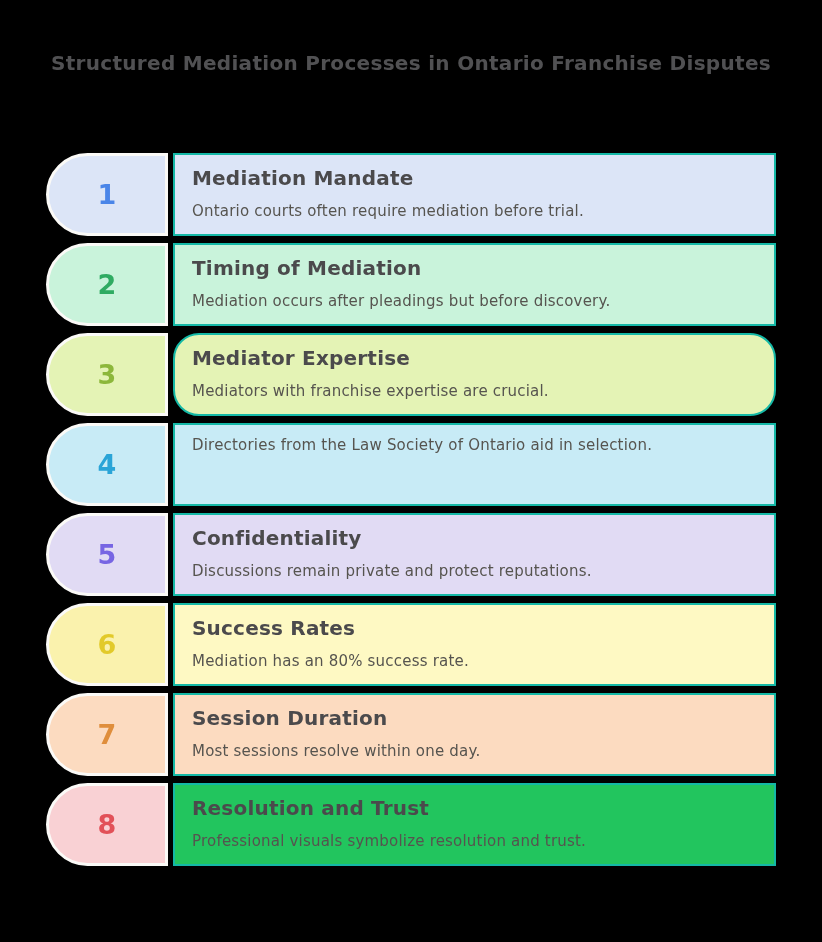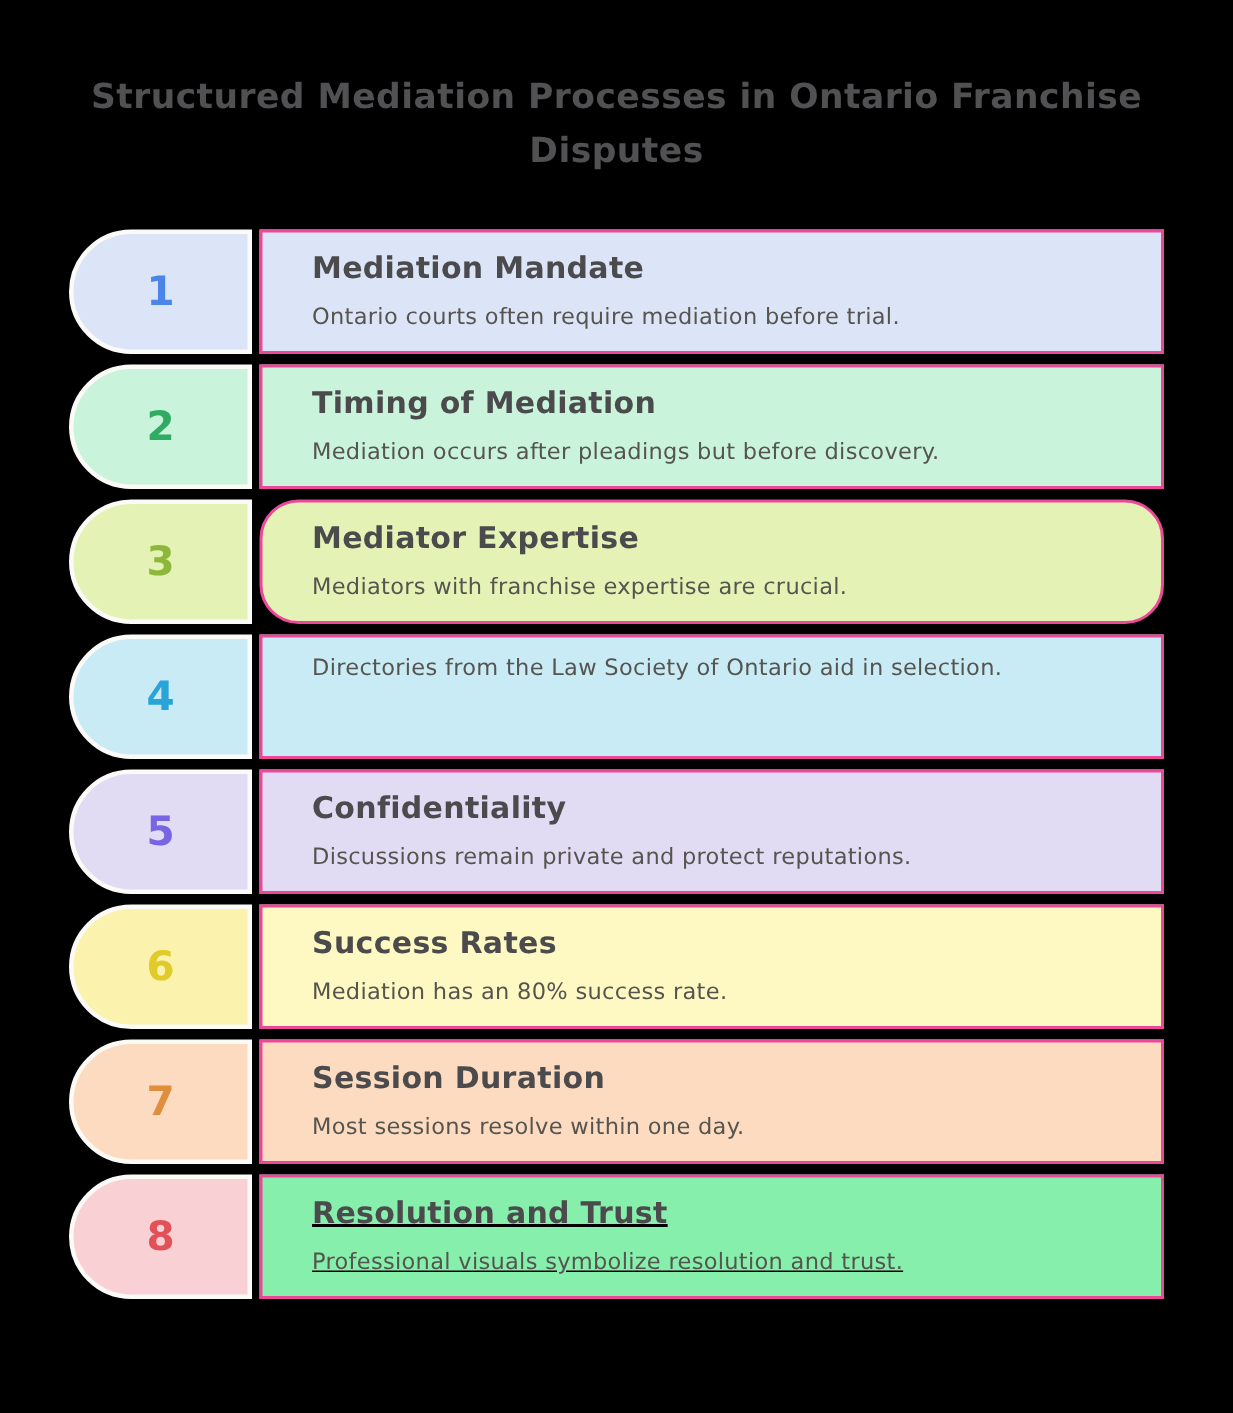--- a/index.html
+++ b/index.html
@@ -13,21 +13,21 @@
     position: relative;
     font-family: "DejaVu Sans", sans-serif;
     overflow: hidden;
   }
   .page-title {
     position: absolute;
     top: 48px;
     left: 41px;
     width: 740px;
     text-align: center;
-    font-size: 23px;
+    font-size: 20px;
     font-weight: bold;
     line-height: 1.55;
     color: #515153;
     letter-spacing: 0.3px;
   }
   .steps {
     position: absolute;
     top: 153px;
     left: 46px;
     right: 46px;
@@ -49,22 +49,22 @@
     justify-content: center;
     margin-right: 5px;
   }
   .badge .num {
     font-size: 27px;
     font-weight: bold;
   }
   .card {
     box-sizing: border-box;
     flex: 1 1 auto;
-    border: 2px solid #ec4899;
-    padding: 11px 16px 0 33px;
+    border: 2px solid #14b8a6;
+    padding: 11px 16px 0 17px;
   }
   .card-title {
     font-size: 20px;
     font-weight: bold;
     color: #4b4a4c;
     margin: 0 0 12px 0;
     letter-spacing: 0.2px;
   }
   .card-desc {
     font-size: 15px;
@@ -144,18 +144,18 @@
     <div class="card" style="background: rgb(252, 219, 192);">
       <div class="card-title">Session Duration</div>
       <div class="card-desc">Most sessions resolve within one day.</div>
     </div>
   </div>
 
   <div class="step-row">
     <div class="badge" style="background: rgb(249, 209, 212);">
       <span class="num" style="color: rgb(226, 81, 88);">8</span>
     </div>
-    <div class="card" style="background: #86efac; text-decoration: underline;">
+    <div class="card" style="background: #22c55e;">
       <div class="card-title">Resolution and Trust</div>
       <div class="card-desc">Professional visuals symbolize resolution and trust.</div>
     </div>
   </div>
 </div>
 
 </body></html>

